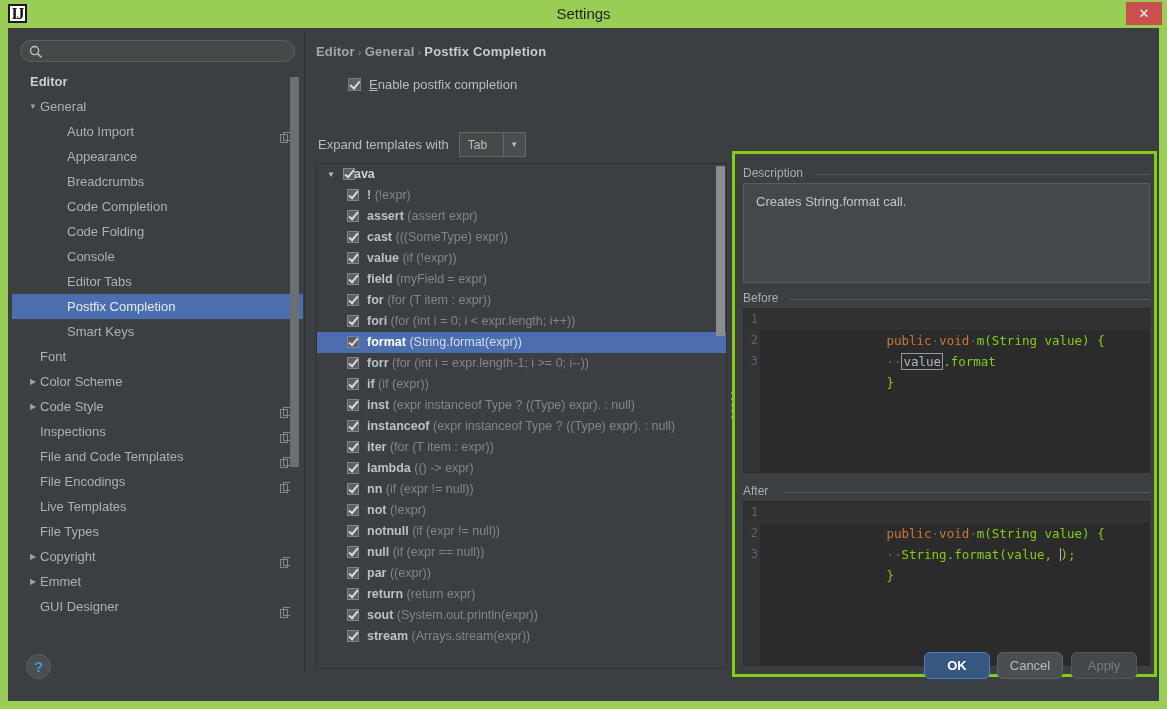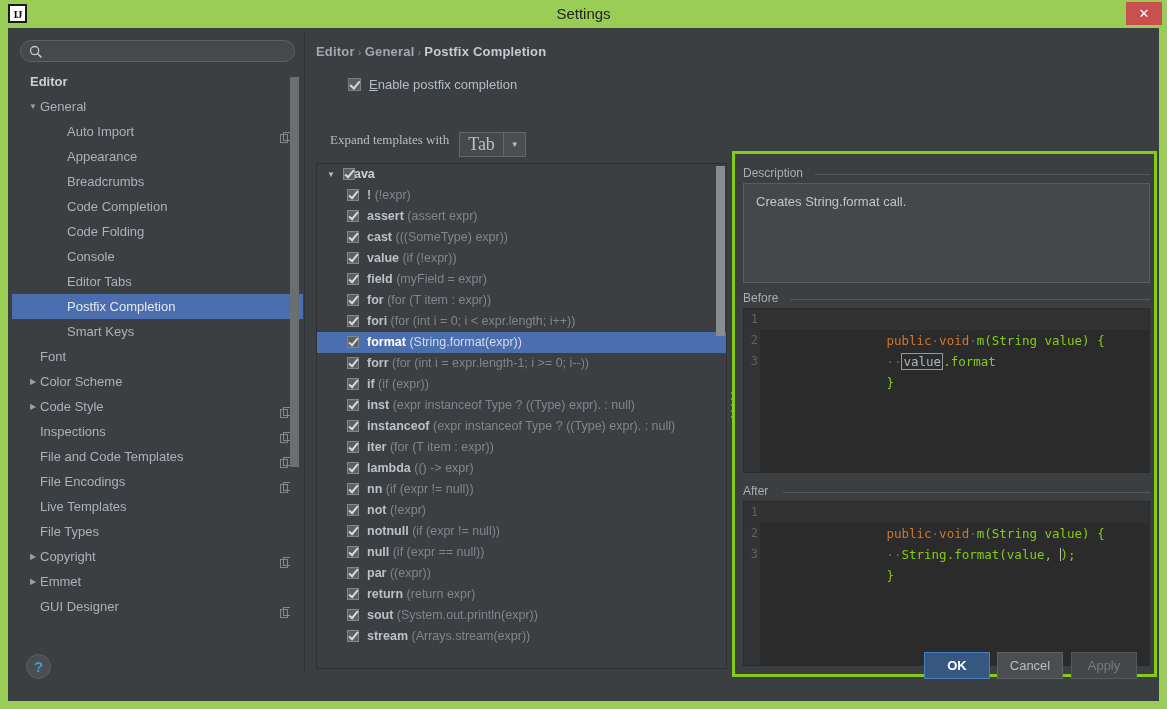--- a/index.html
+++ b/index.html
@@ -20,21 +20,21 @@
     position: absolute; left: 0; top: 0;
     width: 1167px; height: 28px;
     background: #9acd55;
   }
   #app-icon {
     position: absolute; left: 8px; top: 4px;
     width: 19px; height: 19px;
     background: #ffffff;
     border: 2px solid #1a1a1a;
     display: flex; align-items: center; justify-content: center;
-    font-size: 11px; font-weight: bold; color: #111;
+    font-size: 16px; font-weight: bold; color: #111;
     font-family: "Liberation Serif", serif;
     letter-spacing: -1px;
   }
   #title-text {
     position: absolute; left: 0; top: 0;
     width: 1167px; height: 28px;
     line-height: 28px; text-align: center;
     font-size: 15px; color: #232323;
   }
   #close-btn {
@@ -160,35 +160,35 @@
     border-width: 0 2px 2px 0;
     transform: rotate(40deg);
   }
   #enable-label {
     margin-left: 8px;
     font-size: 13px; color: #b4bcc4;
   }
   #enable-label u { text-decoration: underline; }
 
   #expand-row {
-    position: absolute; left: 22px; top: 100px;
-    display: flex; align-items: flex-start; font-family: Liberation Serif, serif;
+    position: absolute; left: 10px; top: 100px;
+    display: flex; align-items: center;
   }
   #expand-label { font-size: 13px; color: #b4bcc4; }
   #expand-combo {
     margin-left: 10px;
     width: 67px; height: 25px;
     background: #45494a;
     border: 1px solid #646769;
     display: flex; align-items: center;
     cursor: pointer;
   }
   #expand-value {
     flex: 1; padding-left: 8px;
-    font-size: 18px; color: #b8c0c8;
+    font-size: 12px; color: #b8c0c8;
   }
   #expand-arrow {
     width: 22px; height: 100%;
     border-left: 1px solid #646769;
     background: #4a4e50;
     display: flex; align-items: center; justify-content: center;
     font-size: 8px; color: #b8c0c8;
   }
 
   
@@ -344,21 +344,21 @@
     border-radius: 50%;
     background: #4a4e50;
     border: 1px solid #5a5e60;
     display: flex; align-items: center; justify-content: center;
     color: #3f9ad4; font-size: 15px; font-weight: bold;
     cursor: pointer;
   }
   .btn {
     position: absolute; top: 8px;
     height: 27px;
-    border-radius: 0;
+    border-radius: 6px;
     display: flex; align-items: center; justify-content: center;
     font-size: 13px;
     cursor: pointer;
   }
   #btn-ok {
     right: 169px; width: 66px;
     background: #365880;
     border: 1px solid #4a7dbb;
     color: #ffffff; font-weight: bold;
   }

